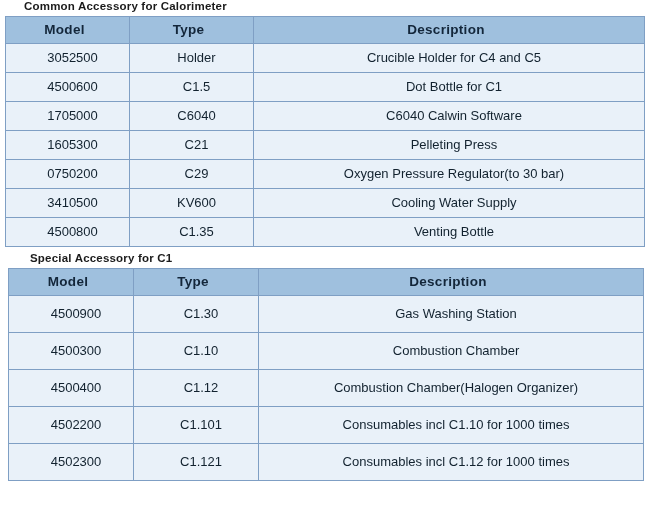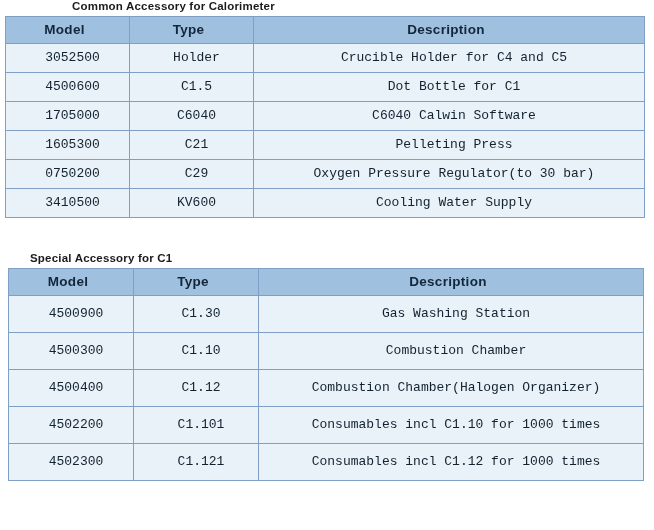--- a/index.html
+++ b/index.html
@@ -29,21 +29,21 @@
   .section-2 { top: 252px; }
 
   .section-title {
     font-size: 11.5px;
     font-weight: bold;
     color: #1b1b1b;
     letter-spacing: 0.2px;
     margin: 0 0 4px 0;
     font-family: "Liberation Sans", sans-serif;
   }
-  .title-1 { padding-left: 72px; }
+  .title-1 { padding-left: 24px; }
   .title-2 { padding-left: 30px; }
 
   table.acc {
     border-collapse: collapse;
     table-layout: fixed;
     font-size: 13px;
     border: 1px solid #7f9fc4;
   }
   table.t1 {
     width: 640px;
@@ -65,21 +65,20 @@
   }
   table.acc td {
     background: #e9f1f9;
     color: #12222f;
     text-align: center;
     border: 1px solid #7f9fc4;
     padding: 4px 3px 5px 13px;
     white-space: nowrap;
     overflow: hidden;
     font-size: 13px;
-    font-family: Liberation Mono, monospace;
   }
   table.t1 td { height: 19px; }
   table.t2 td { height: 27px; }
 
   
   .col-model  { width: 124px; }
   .col-type   { width: 124px; }
   .col-desc   { width: auto; }
 
   .t2 .col-model { width: 125px; }
@@ -129,20 +128,25 @@
         <tr>
           <td>0750200</td>
           <td>C29</td>
           <td>Oxygen Pressure Regulator(to 30 bar)</td>
         </tr>
         <tr>
           <td>3410500</td>
           <td>KV600</td>
           <td>Cooling Water Supply</td>
         </tr>
+        <tr>
+          <td>4500800</td>
+          <td>C1.35</td>
+          <td>Venting Bottle</td>
+        </tr>
       </tbody>
     </table>
   </div>
 
   <div class="section section-2">
     <div class="section-title title-2">Special Accessory for C1</div>
     <table class="acc t2">
       <colgroup>
         <col class="col-model">
           <col class="col-type">

